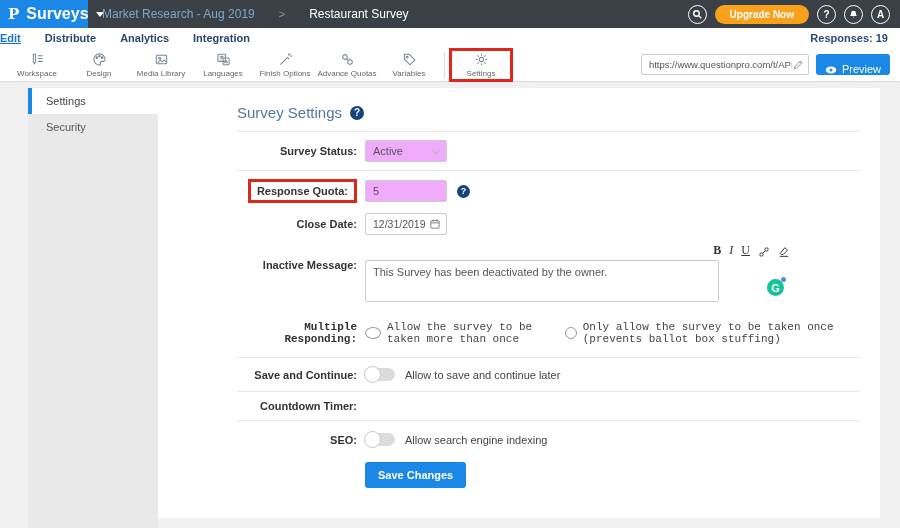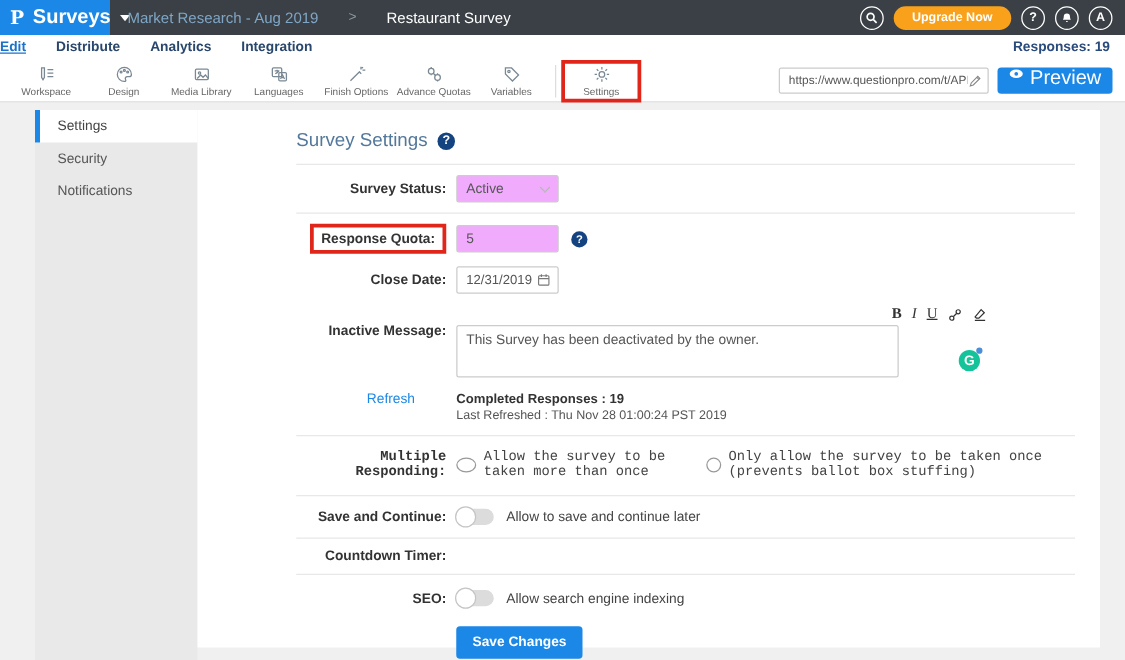--- a/index.html
+++ b/index.html
@@ -34,21 +34,21 @@
   .toolbar { height:34px; background:#fff; border-bottom:1px solid #dcdcdc; display:flex; align-items:center; padding:0 10px 0 6px; }
   .tb-item { width:62px; display:flex; flex-direction:column; align-items:center; justify-content:center; gap:2px; cursor:pointer; }
   .tb-item .lbl { font-size:8px; color:#666; white-space:nowrap; }
   .tb-sep { width:1px; height:26px; background:#ddd; margin:0 4px; }
   .tb-hl { border:3px solid #e0251b; padding:1px 3px; }
   .url-wrap { margin-left:auto; display:flex; align-items:center; gap:7px; }
   .url-box { width:168px; height:21px; border:1px solid #ccc; border-radius:2px;
     display:flex; align-items:center; padding:0 4px 0 7px; }
   .url-text { font-size:9.5px; color:#555; white-space:nowrap; overflow:hidden; flex:1; }
   .preview-btn { background:#1b87e6; color:#fff; border:none; border-radius:3px; height:21px;
-    padding:0 9px; font-size:16px; display:flex; align-items:flex-start; gap:5px; }
+    padding:0 9px; font-size:11px; display:flex; align-items:flex-end; gap:5px; }
 
   
   .content { display:flex; padding:6px 20px 0 28px; height:446px; }
   .sidebar { width:130px; background:#e9e9e9; flex-shrink:0; }
   .sb-item { height:26px; display:flex; align-items:center; padding-left:14px; font-size:11px; color:#555; cursor:pointer; border-left:4px solid transparent; }
   .sb-item.active { background:#fff; border-left:4px solid #1b87e6; color:#444; }
   .main { flex:1; background:#fff; height:430px; padding:16px 20px 0 79px; }
 
   .page-title-row { display:flex; align-items:center; gap:8px; padding-bottom:10px; border-bottom:1px solid #e8e8e8; }
   .page-title { font-size:15px; color:#54789b; }
@@ -220,21 +220,20 @@
         </svg>
       <span>Preview</span>
     </button>
   </div>
 </div>
 
 <div class="content">
   <div class="sidebar">
     <div class="sb-item active">Settings</div>
     <div class="sb-item">Security</div>
-    <div class="sb-item">Notifications</div>
   </div>
 
   <div class="main">
     <div class="page-title-row">
       <span class="page-title">Survey Settings</span>
       <span class="help-badge">?</span>
     </div>
 
     <div class="frow divider" style="padding:8px 0;">
       <span class="flabel">Survey Status:</span>
@@ -288,29 +287,20 @@
               <path d="M2.5 13.8h11"></path>
             </svg>
         </span>
         <span class="ta-wrap">
           <textarea class="ta" style="">This Survey has been deactivated by the owner.</textarea>
           <span class="grammarly">G</span>
         </span>
       </span>
     </div>
 
-    <div class="frow divider" style="padding:2px 0 10px; align-items:flex-start;">
-      <span class="flabel" style="padding-right:25px; font-weight:normal;">
-        <span class="refresh-link">Refresh</span>
-      </span>
-      <span class="ffield" style="flex-direction:column; align-items:flex-start;">
-        <span class="stat-bold">Completed Responses : 19</span>
-        <span class="stat-sub">Last Refreshed : Thu Nov 28 01:00:24 PST 2019</span>
-      </span>
-    </div>
 
     <div class="frow divider" style="padding:11px 0 12px; align-items:flex-start;font-family:Liberation Mono, monospace;">
       <span class="flabel">Multiple Responding:</span>
       <span class="ffield" style="flex-direction:row; align-items:flex-start; gap:9px;">
         <span style="display:flex; align-items:center;">
           <span class="radio sel"></span>
           <span class="opt-text">Allow the survey to be taken more than once</span>
         </span>
         <span style="display:flex; align-items:center;">
           <span class="radio"></span>

